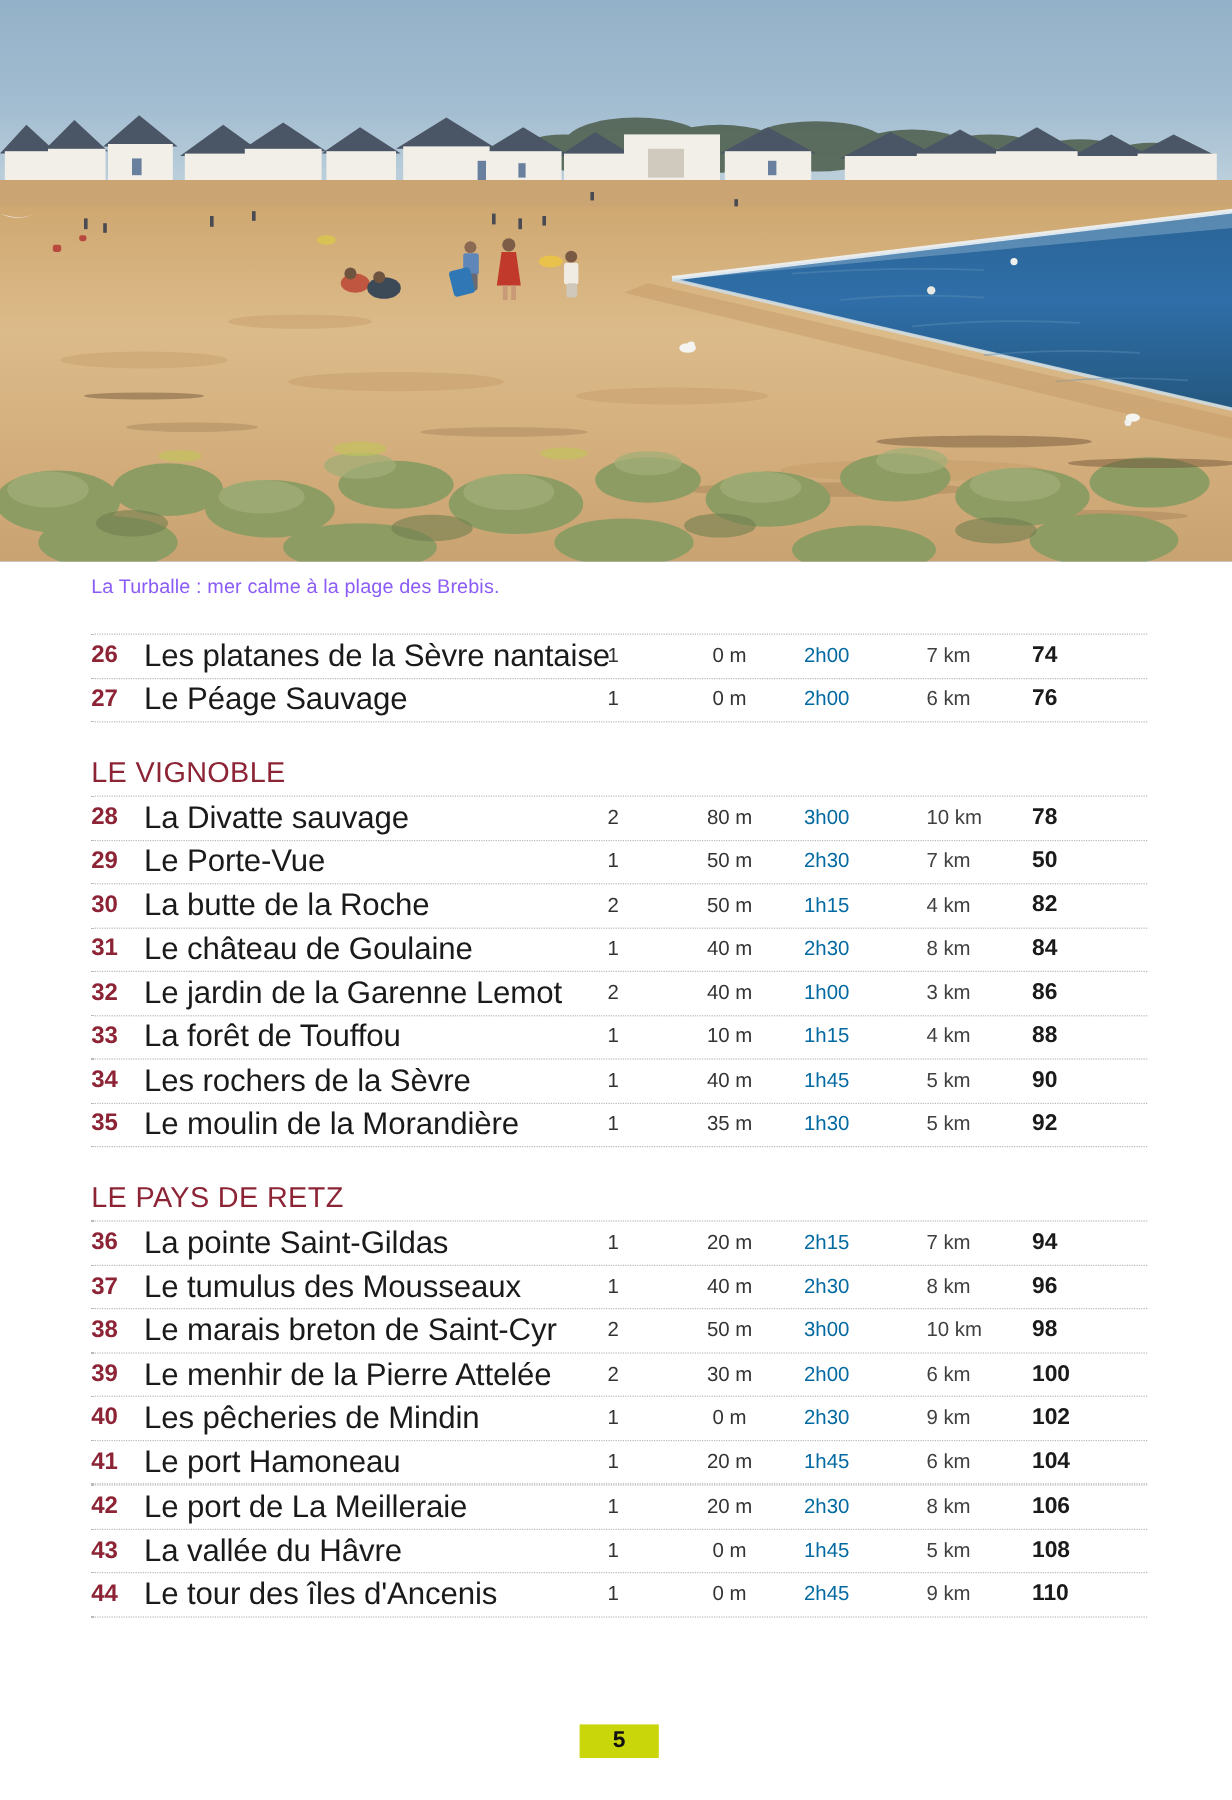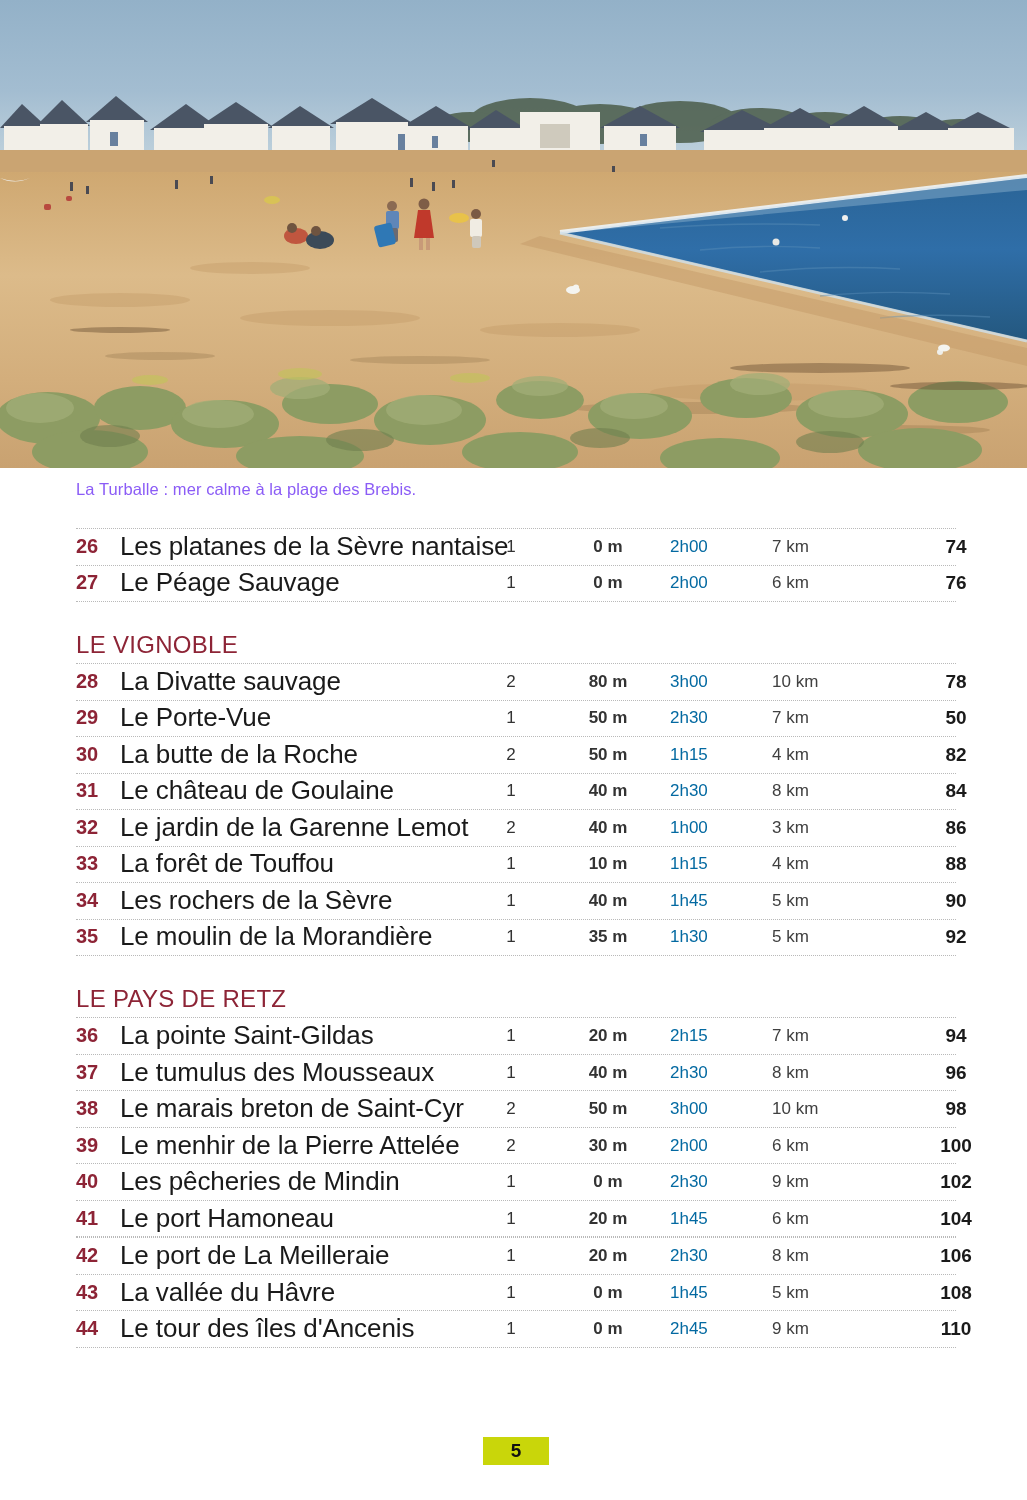--- a/index.html
+++ b/index.html
@@ -90,40 +90,39 @@
     text-align: center;
     font-size: 17px;
     color: #333333;
   }
   .c-elev {
     left: 490px;
     width: 84px;
     text-align: center;
     font-size: 17px;
     color: #333333;
-    font-weight: bold;
   }
   .c-time {
     left: 594px;
     width: 86px;
     text-align: left;
     font-size: 17px;
     color: #0369a1;
   }
   .c-dist {
     left: 696px;
     width: 86px;
     text-align: left;
     font-size: 17px;
     color: #404040;
   }
   .c-page {
-    left: 840px;
+    left: 784px;
     width: 80px;
-    text-align: center;
+    text-align: left;
     font-size: 19px;
     font-weight: bold;
     color: #1a1a1a;
   }
 
   
   .page-badge {
     position: absolute;
     left: 483px;
     top: 1437px;

